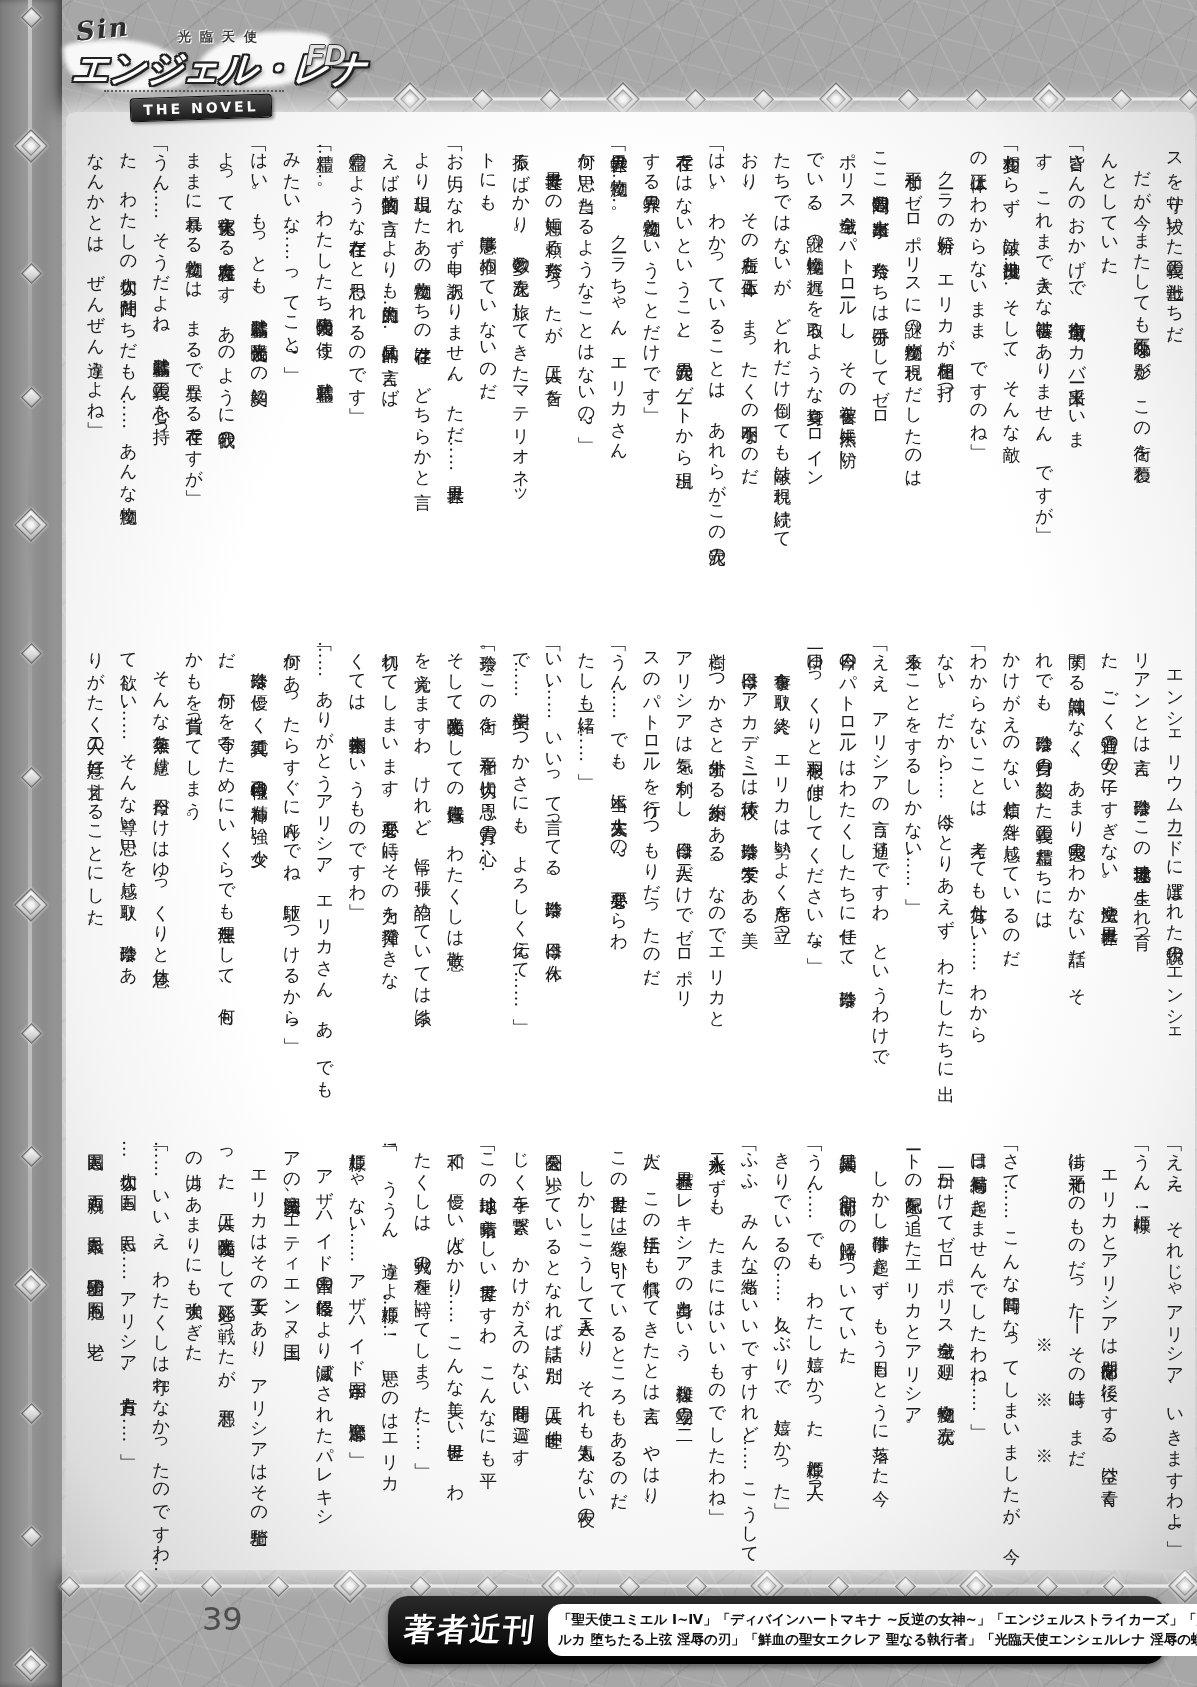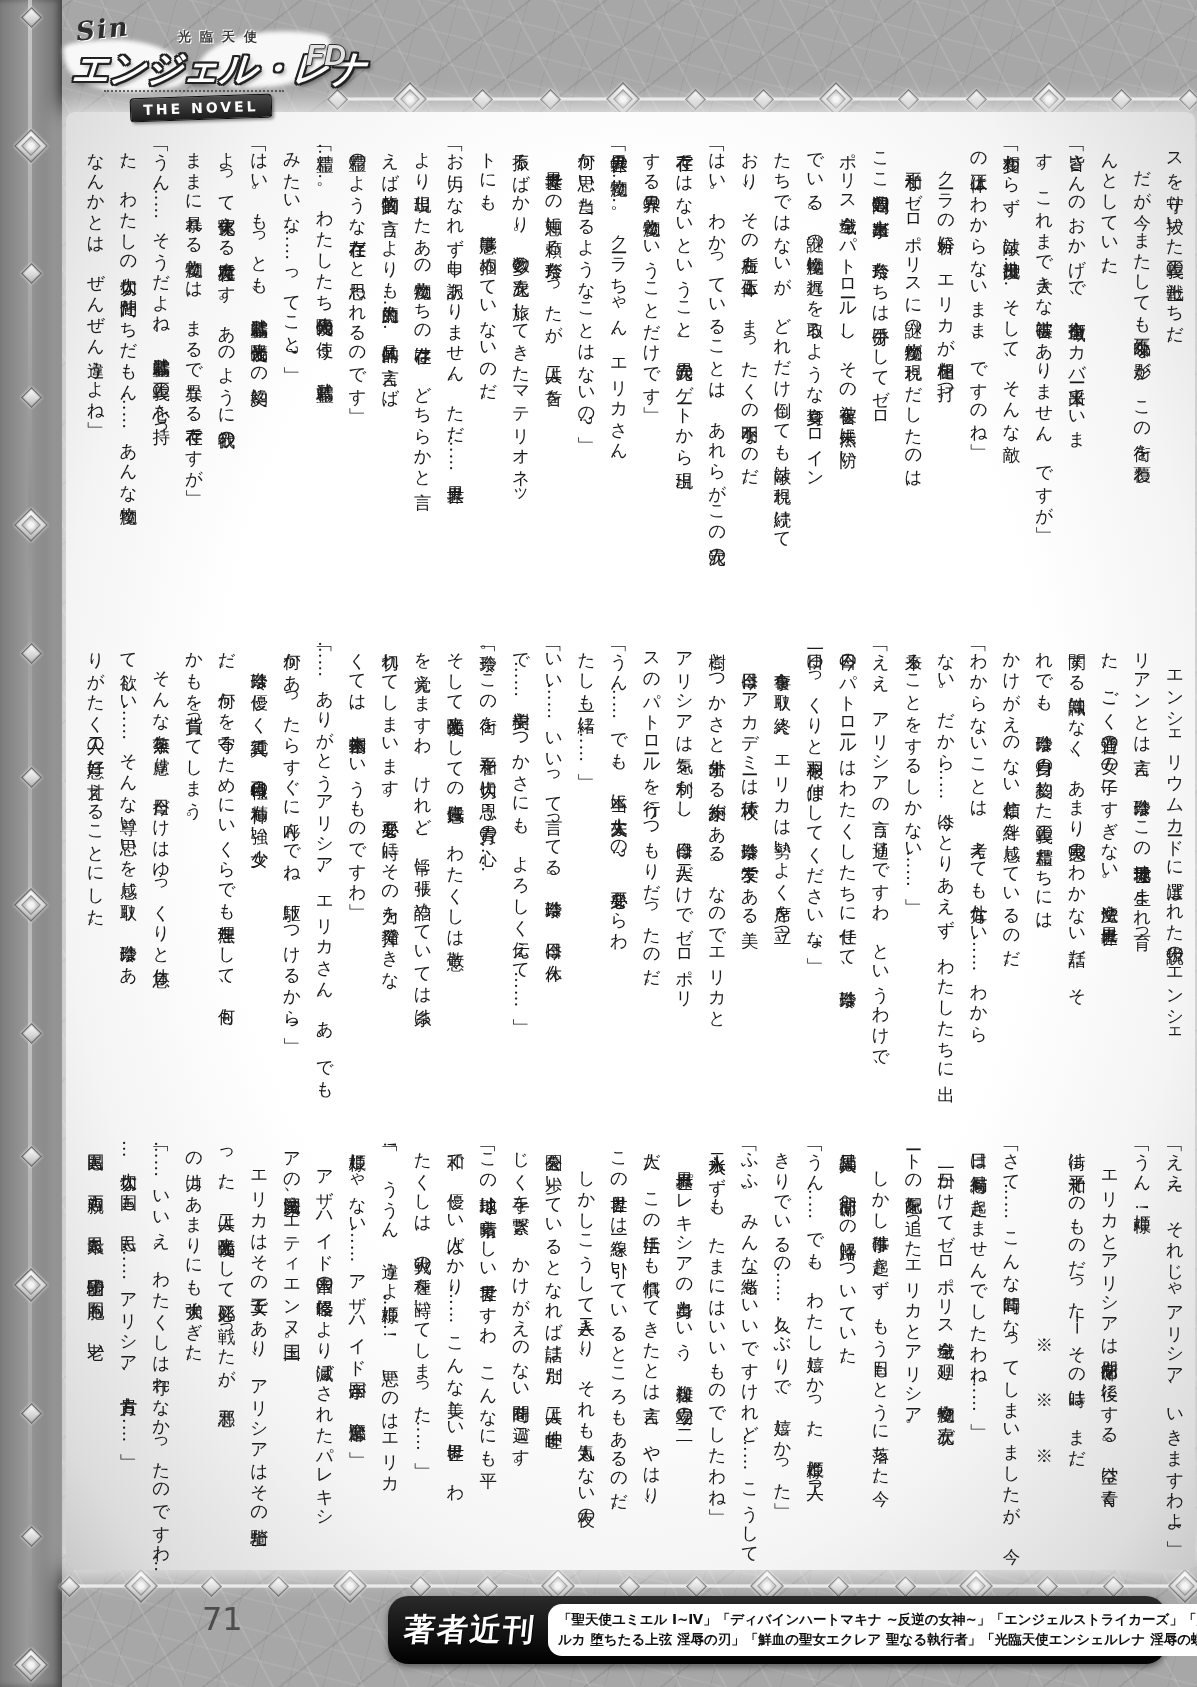--- a/index.html
+++ b/index.html
@@ -331,21 +331,21 @@
       <p>　アザハイド帝国の侵略により滅ぼされたパレキシ</p>
       <p>アの魔法国家、エティエンヌ王国。</p>
       <p>　エリカはその王女であり、アリシアはその騎士だ</p>
       <p>った。二人は光臨天使として必死に戦ったが、邪悪</p>
       <p>の力はあまりにも強大すぎた。</p>
       <p>「……いいえ。わたくしは守れなかったのですわ…</p>
       <p>…大切な国も、民も……アリシア、貴方も……」</p>
       <p>国民も、両親も、民衆も、騎士団の同胞も。老い</p>
     </div>
 
-  <div class="page-number">71</div>
+  <div class="page-number">39</div>
 
   <div class="footer-bar">
     <div class="footer-label">著者近刊</div>
     <div class="footer-white">
       <div class="footer-titles">
         <div>「聖天使ユミエル Ⅰ~Ⅳ」「ディバインハートマキナ ~反逆の女神~」「エンジェルストライカーズ」「超昂閃忍ハ</div>
         <div>ルカ 堕ちたる上弦 淫辱の刃」「鮮血の聖女エクレア 聖なる執行者」「光臨天使エンシェルレナ 淫辱の螺旋」ほか</div>
       </div>
 
     </div>

